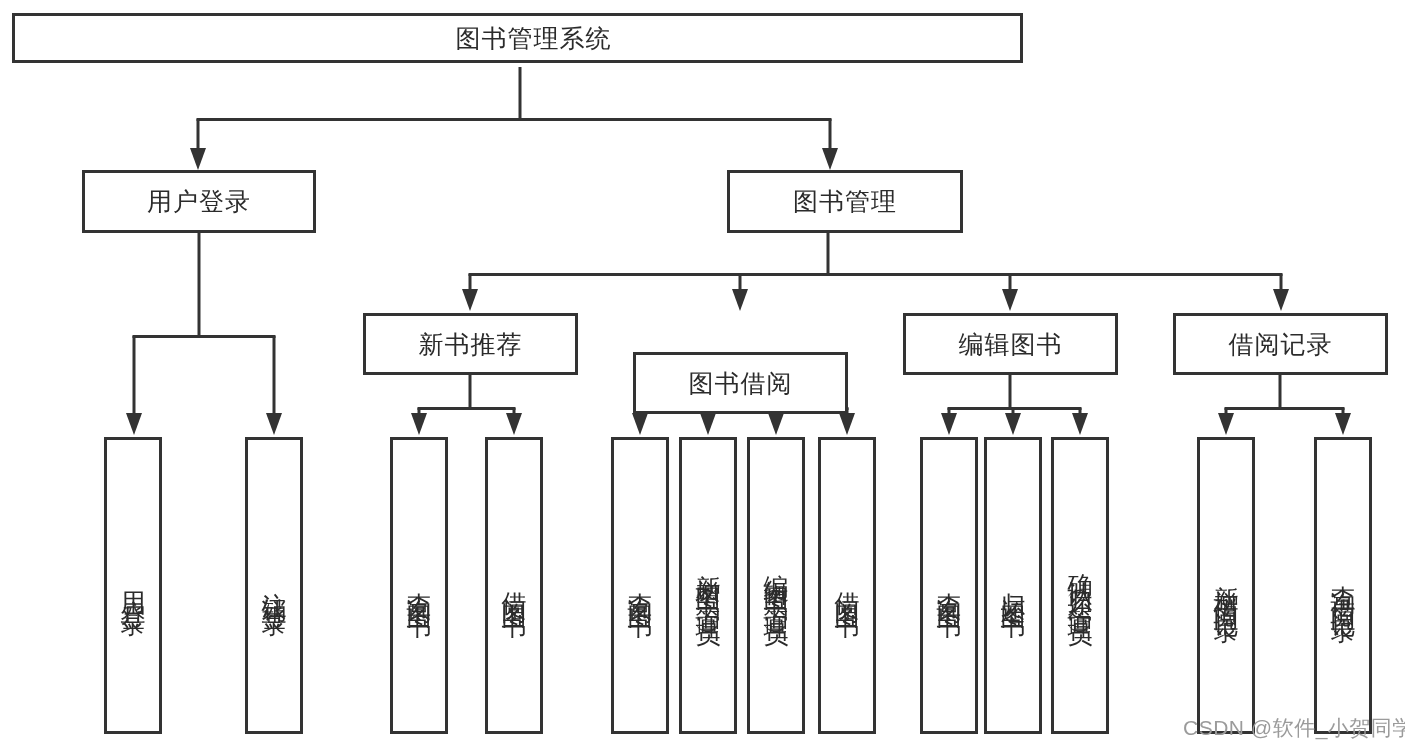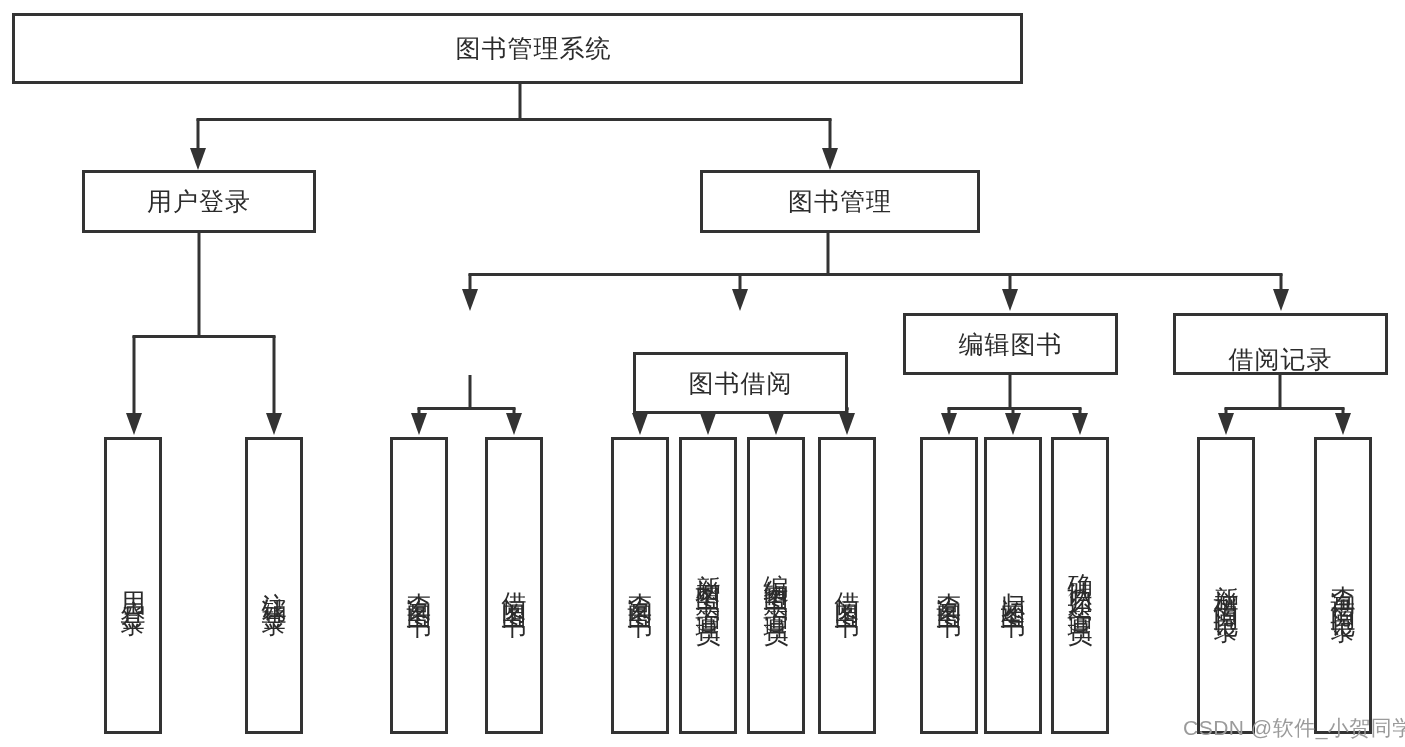--- a/index.html
+++ b/index.html
@@ -18,21 +18,21 @@
     border:3px solid #333333;
     display:flex;
     align-items:center;
     justify-content:center;
     color:#2b2b2b;
     font-size:25px;
     line-height:1;
     letter-spacing:1px;
     z-index:2;
   }
-  .node.root{left:12px;top:13px;width:1011px;height:71px;padding-left:32px;}
+  .node.root{left:12px;top:13px;width:1011px;height:50px;padding-left:32px;}
   .node.lv2{top:170px;height:63px;}
   .node.lv3{top:313px;height:62px;width:215px;}
   .node.leaf{top:437px;height:297px;width:58px;}
   .vtext{
     writing-mode:vertical-rl;
     text-orientation:mixed;
     letter-spacing:7px;
     font-size:25px;
     color:#2b2b2b;
     white-space:nowrap;
@@ -121,31 +121,34 @@
     </g>
   </svg>
 
   <div class="node root">
     <span>图书管理系统</span>
   </div>
 
   <div class="node lv2" style="left:82px;width:234px;">
     <span>用户登录</span>
   </div>
-  <div class="node lv2" style="left:700px;width:280px;">
+  <div class="node lv2" style="left:727px;width:236px;">
     <span>图书管理</span>
   </div>
 
+  <div class="node lv3" style="left:363px;">
+    <span>新书推荐</span>
+  </div>
   <div class="node lv3" style="left:633px;margin-top:39px;">
     <span>图书借阅</span>
   </div>
   <div class="node lv3" style="left:903px;">
     <span>编辑图书</span>
   </div>
-  <div class="node lv3" style="left:1173px;align-items:flex-end;">
+  <div class="node lv3" style="left:1173px;">
     <span>借阅记录</span>
   </div>
 
   <div class="node leaf" style="left:104px;">
     <span class="vtext">用户登录</span>
   </div>
   <div class="node leaf" style="left:245px;">
     <span class="vtext">注销登录</span>
   </div>
 

